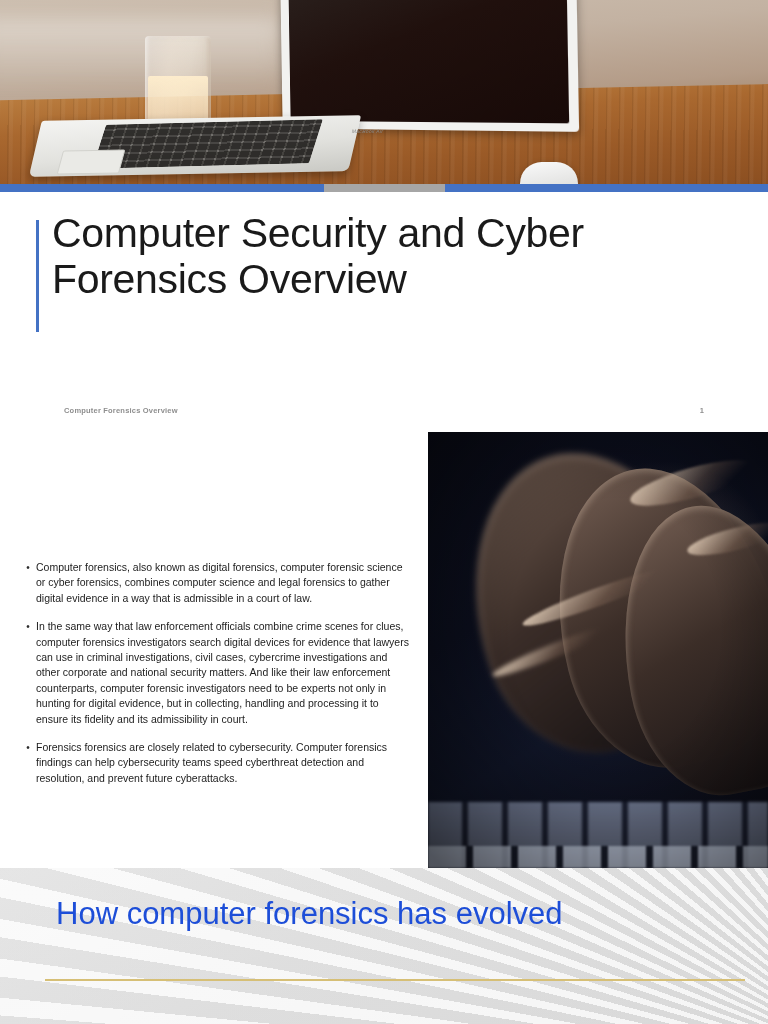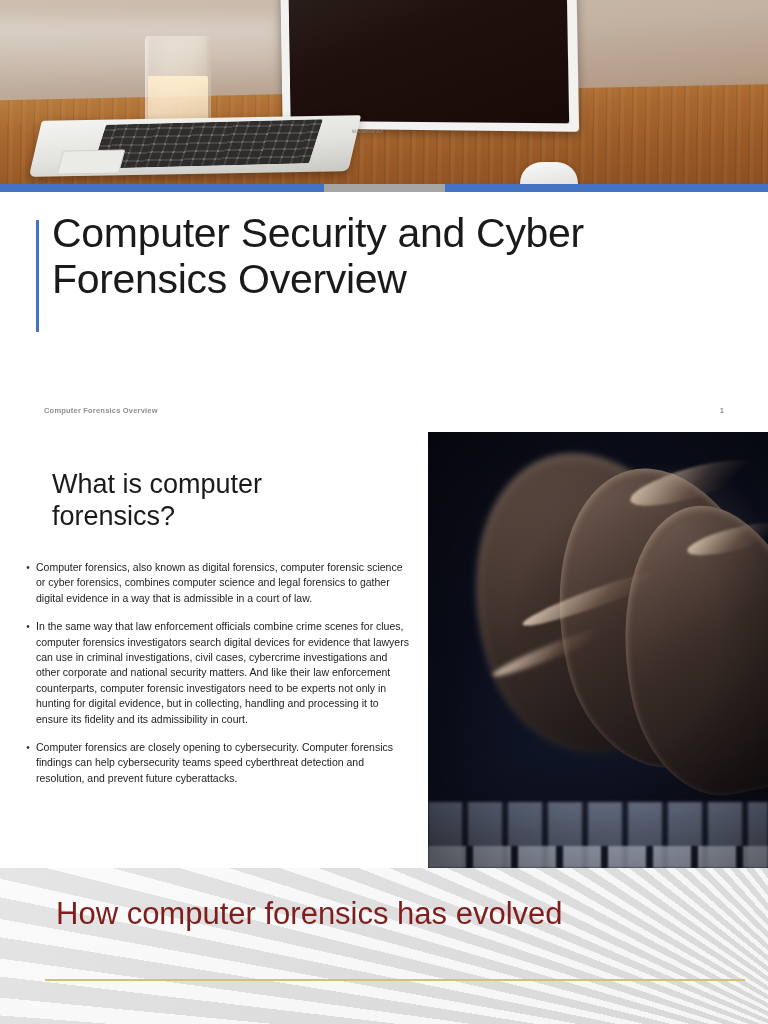--- a/index.html
+++ b/index.html
@@ -126,21 +126,21 @@
   .byline {
     position:absolute; left:50px; top:341px; width:700px;
     display:flex;
   }
   .byline .author { font-size:11px; color:#1a1a1a; letter-spacing:.4px; width:348px; }
   .byline .org    { font-size:11px; color:#1a1a1a; letter-spacing:.4px; }
 
   .s1-footer {
     position:absolute; left:0; top:406px; width:768px;
     display:flex; justify-content:space-between;
-    padding:0 44px;
+    padding:0 64px;
     font-size:7.5px; color:#8e8e8e; font-weight:bold; letter-spacing:.2px;
   }
 
   
   .slide2 { position:relative; width:768px; height:436px; background:#fff; overflow:hidden; }
   .s2-photo {
     position:absolute; right:0; top:0; width:340px; height:436px;
     overflow:hidden;
     background:
       radial-gradient(ellipse 150px 130px at 235px 120px, rgba(190,160,140,.30), rgba(0,0,0,0) 70%),
@@ -204,21 +204,21 @@
   .s3-texture {
     position:absolute; inset:0;
     background:
       repeating-conic-gradient(from 200deg at 120% 140%,
         rgba(255,255,255,.70) 0deg, rgba(255,255,255,.70) 1.1deg,
         rgba(200,200,200,.26) 1.1deg, rgba(200,200,200,.26) 2.4deg),
       linear-gradient(150deg, #f0f0f0 0%, #e6e6e6 45%, #dedede 100%);
   }
   .s3-title {
     position:absolute; left:56px; top:28px;
-    font-size:31px; line-height:1.15; color:#7f1d1d; font-weight:400;
+    font-size:31px; line-height:1.15; color:#1d4ed8; font-weight:400;
   }
   .s3-rule {
     position:absolute; left:45px; top:111px; width:700px; height:1.5px;
     background:#d6bf76;
   }
   .s3-body {
     position:absolute; left:56px; top:117px; width:700px;
     font-size:10.5px; line-height:15.4px; color:#1a1a1a;
   }
 </style>
@@ -274,34 +274,33 @@
       <div class="finger f3"></div>
       <div class="knuckle k1"></div>
       <div class="knuckle k2"></div>
       <div class="knuckle k3"></div>
       <div class="knuckle k4"></div>
       <div class="s2-keys"></div>
       <div class="s2-keys2"></div>
       <div class="s2-vignette"></div>
     </div>
 
-    <h2 class="s2-heading">What is computer forensics?</h2>
 
     <div class="s2-bullets">
       <div class="bullet">
         <span class="dot">•</span>
         <span class="btext">Computer forensics, also known as digital forensics, computer forensic science or cyber forensics, combines computer science and legal forensics to gather digital evidence in a way that is admissible in a court of law.</span>
       </div>
       <div class="bullet">
         <span class="dot">•</span>
         <span class="btext">In the same way that law enforcement officials combine crime scenes for clues, computer forensics investigators search digital devices for evidence that lawyers can use in criminal investigations, civil cases, cybercrime investigations and other corporate and national security matters. And like their law enforcement counterparts, computer forensic investigators need to be experts not only in hunting for digital evidence, but in collecting, handling and processing it to ensure its fidelity and its admissibility in court.</span>
       </div>
       <div class="bullet">
         <span class="dot">•</span>
-        <span class="btext">Computer forensics are closely opening to cybersecurity. Computer forensics findings can help cybersecurity teams speed cyberthreat detection and resolution, and prevent future cyberattacks.</span>
+        <span class="btext">Forensics forensics are closely related to cybersecurity. Computer forensics findings can help cybersecurity teams speed cyberthreat detection and resolution, and prevent future cyberattacks.</span>
       </div>
     </div>
   </section>
 
   <section class="slide3">
     <div class="s3-texture"></div>
     <h2 class="s3-title">How computer forensics has evolved</h2>
     <div class="s3-rule"></div>
   </section>
 

